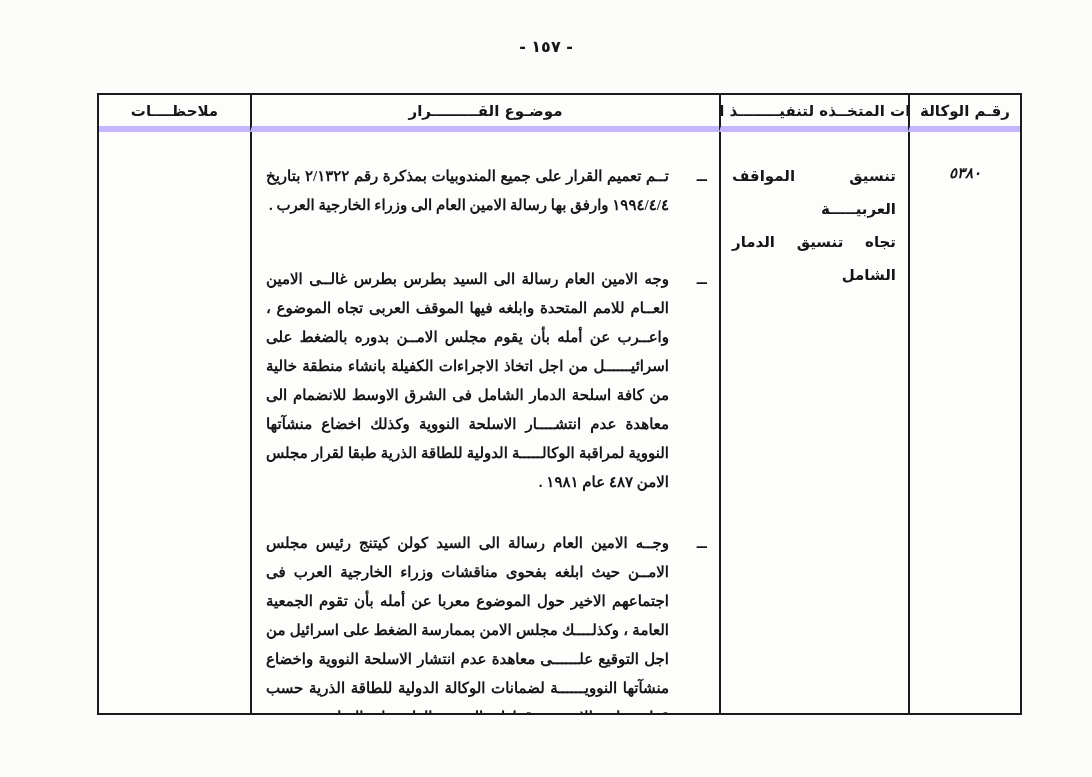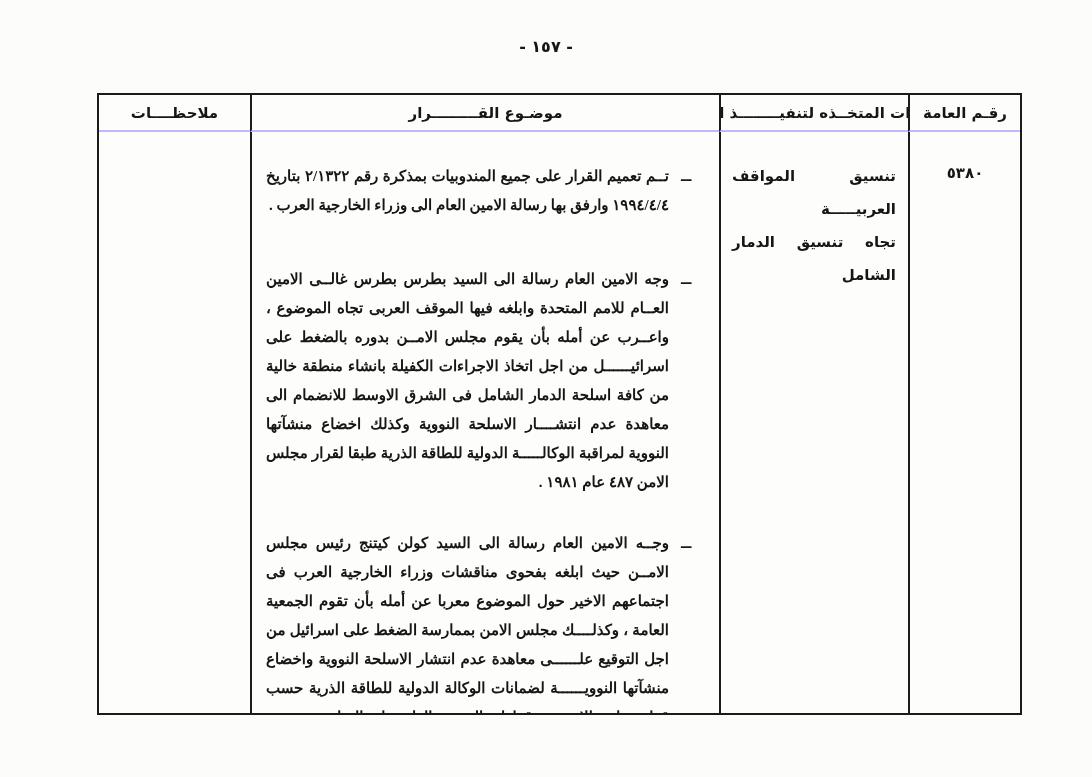--- a/index.html
+++ b/index.html
@@ -43,33 +43,34 @@
     background: #fdfdfc;
   }
   .cell {
     box-sizing: border-box;
     overflow: hidden;
   }
   .cell.v-line {
     border-left: 2px solid #1b1b1b; 
   }
   .header-cell {
-    border-bottom: 2px solid #c4b5fd;
+    border-bottom: 6px solid #c4b5fd;
     display: flex;
     align-items: center;
     justify-content: center;
     font-size: 15px;
     font-weight: 700;
     white-space: nowrap;
   }
   .num-cell {
     padding-top: 32px;
     text-align: center;
     font-size: 15px;
     font-weight: 700;
+    font-style: italic;
   }
   .subject-cell {
     padding: 28px 12px 0 11px;
     font-size: 15px;
     font-weight: 700;
   }
   .subject-line {
     line-height: 33px;
     text-align: justify;
     text-align-last: justify;
@@ -83,41 +84,41 @@
     display: flex;
     direction: rtl;
     margin: 0 0 0 0;
   }
   .para + .para-gap1 { margin-top: 45px; }
   .para-gap1 { margin-top: 45px; }
   .para-gap2 { margin-top: 32px; }
   .dash {
     flex: 0 0 26px;
     line-height: 29px;
-    text-align: left;
+    text-align: right;
   }
   .ptext {
     flex: 1 1 auto;
     line-height: 29px;
     text-align: justify;
     padding-right: 12px;
     font-family: Liberation Serif, serif;
   }
   .notes-cell { }
 </style>
 </head>
 <body>
 
 <div class="page">
 
   <div class="page-number">- ١٥٧ -</div>
 
   <div class="doc-table">
 
-    <div class="cell v-line header-cell">رقـم العامة</div>
+    <div class="cell v-line header-cell">رقـم الوكالة</div>
     <div class="cell v-line header-cell">الاجــراءات المتخــذه لتنفيــــــــذ القــــرار</div>
     <div class="cell v-line header-cell">موضـوع القـــــــــرار</div>
     <div class="cell header-cell">ملاحظــــات</div>
 
     <div class="cell v-line num-cell">٥٣٨٠</div>
 
     <div class="cell v-line subject-cell">
       <div class="subject-line">تنسيق المواقف العربيـــــة</div>
       <div class="subject-line">تجاه تنسيق الدمار الشامل</div>
     </div>

